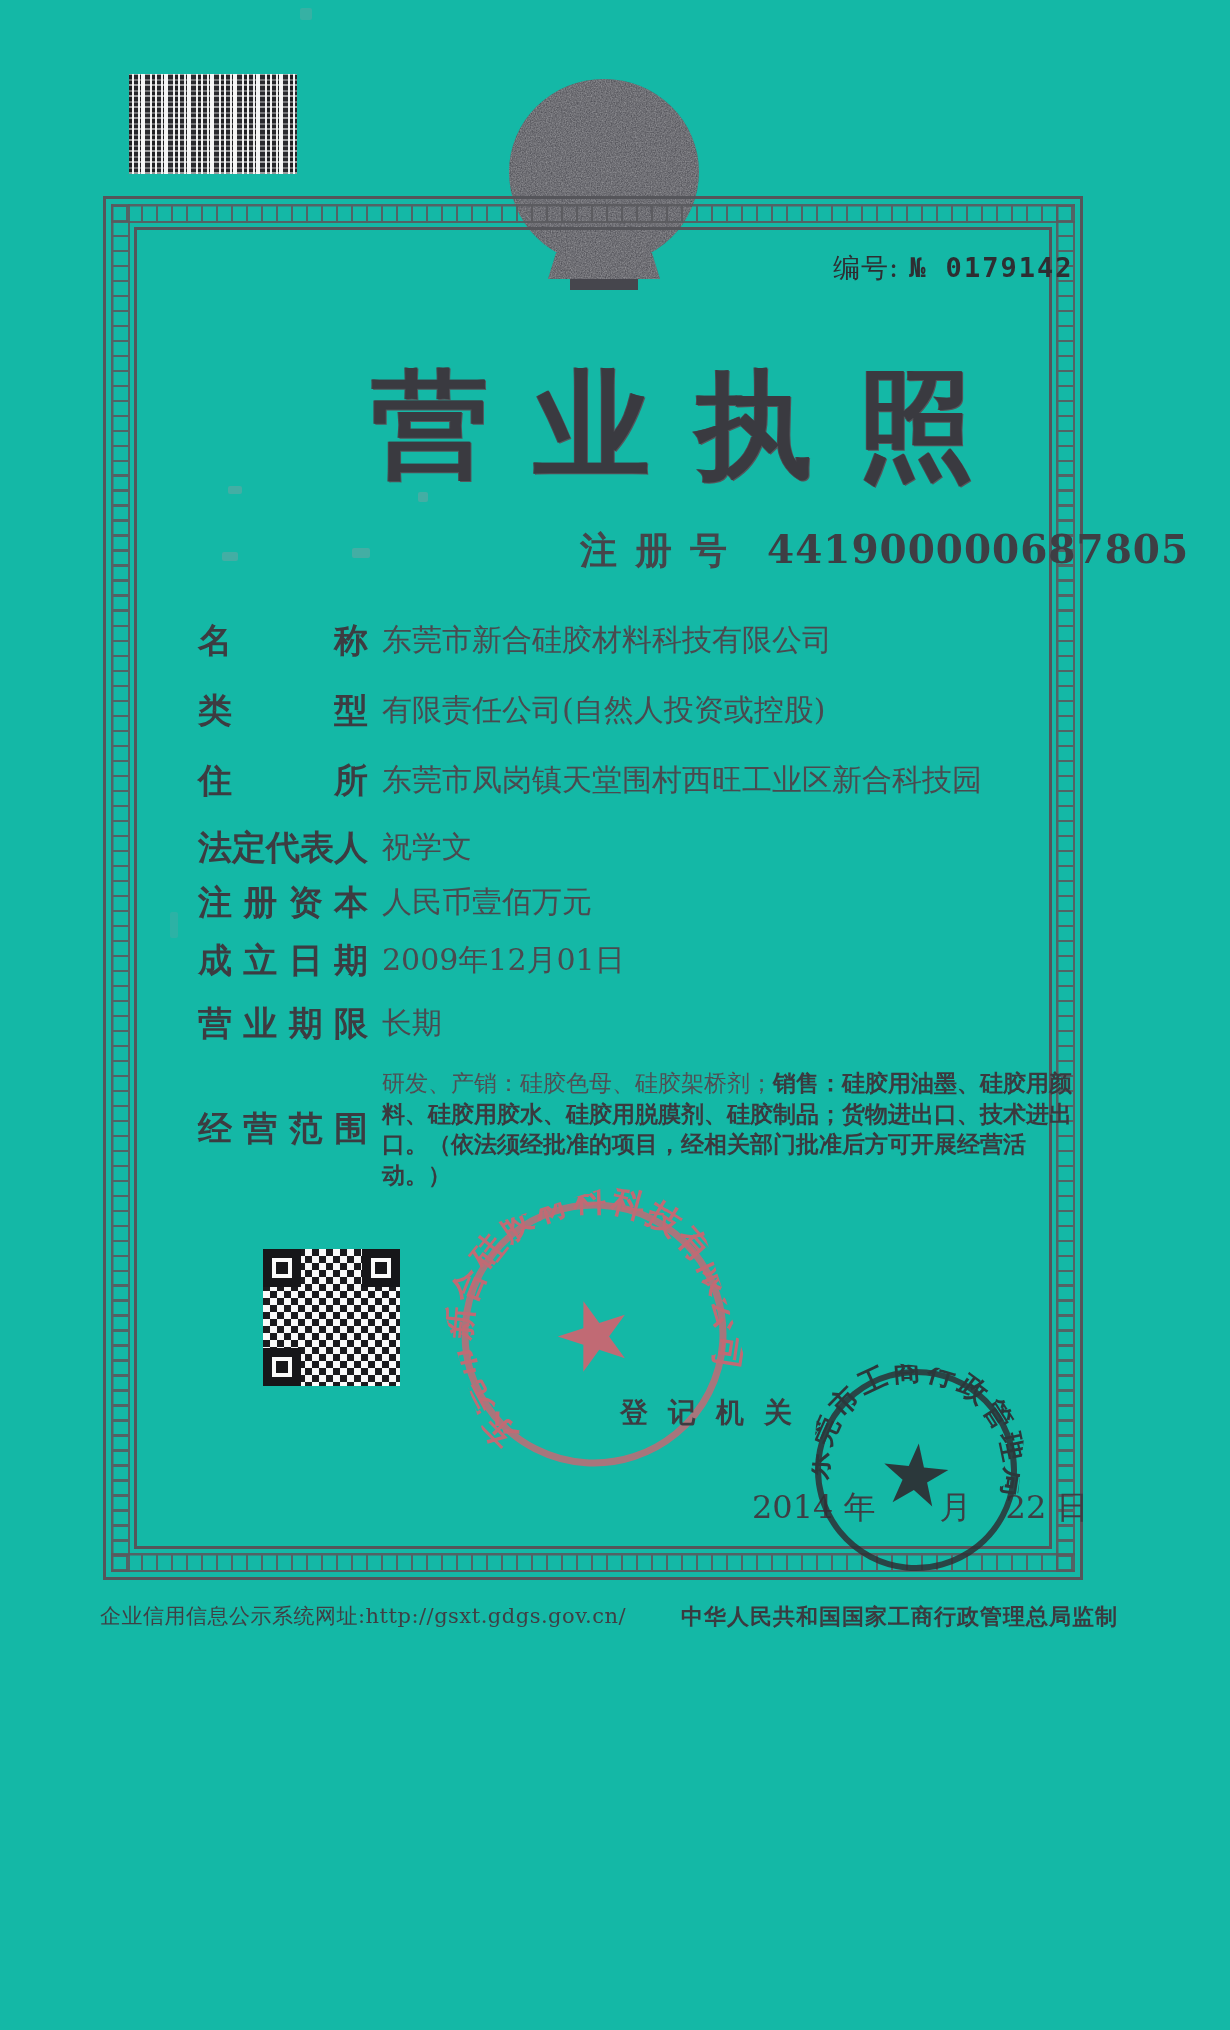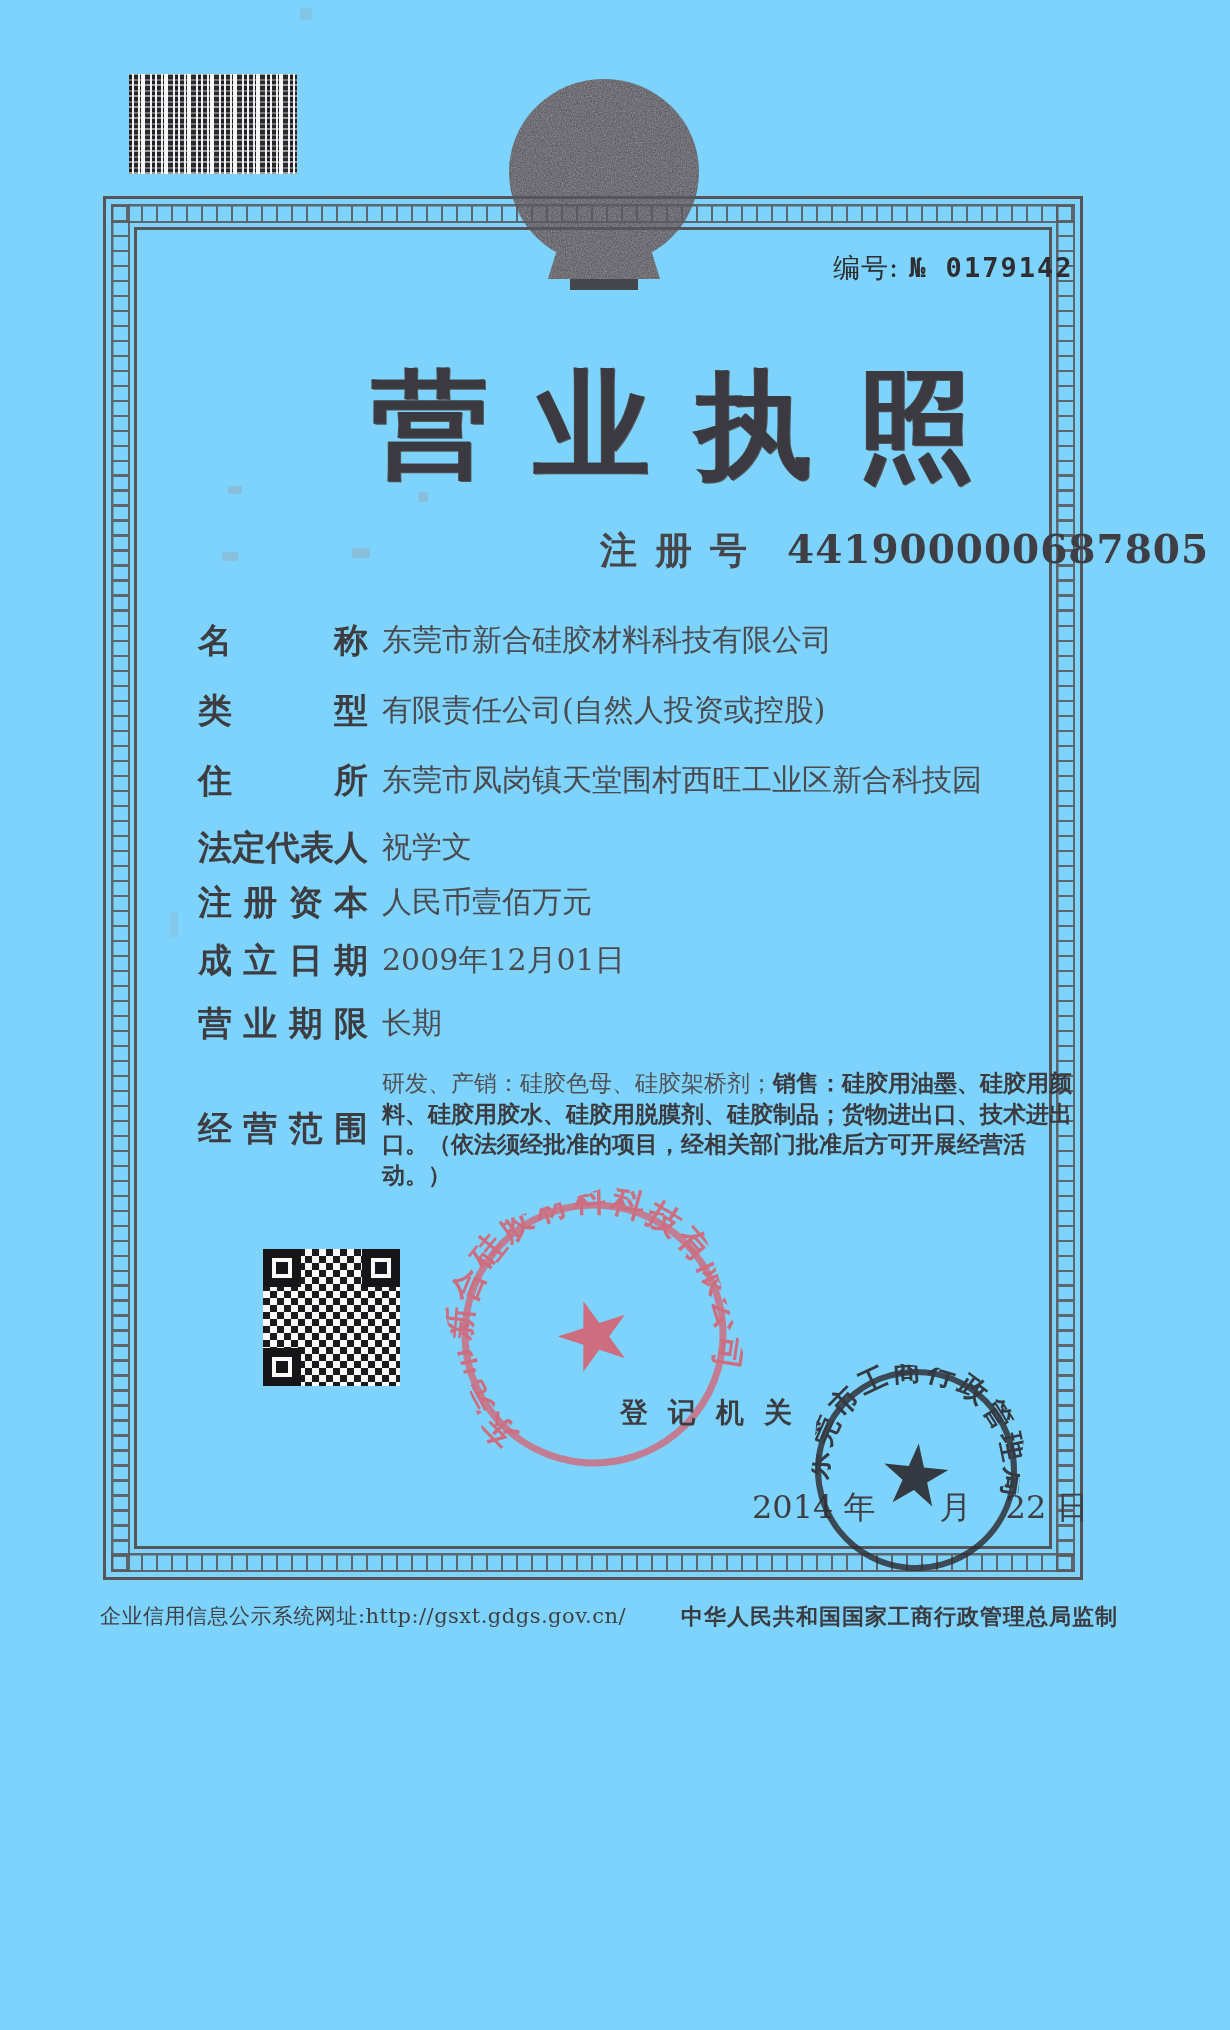--- a/index.html
+++ b/index.html
@@ -1,17 +1,17 @@
 <!DOCTYPE html>
 <html><head>
 <meta charset="utf-8">
 <style>
   * { margin:0; padding:0; box-sizing:border-box; }
   body { width:1230px; height:2030px; background:#ffffff; font-family:"DejaVu Sans", sans-serif; }
-  #page { position:relative; width:1230px; height:2030px; background:#7dd3fc; overflow:hidden; color:#3d3d3d; }
+  #page { position:relative; width:1230px; height:2030px; background:#14b8a6; overflow:hidden; color:#3d3d3d; }
 
   
   .barcode { position:absolute; left:129px; top:74px; width:168px; height:100px;
     background: repeating-linear-gradient(90deg,#1f1f22 0 3px,#f2f2f2 3px 5px,#26262a 5px 9px,#ededed 9px 11px,#1c1c1f 11px 12px,#f5f5f5 12px 16px,#2a2a2e 16px 21px,#efefef 21px 23px);
   }
   .barcode::after { content:''; position:absolute; inset:0;
     background: repeating-linear-gradient(0deg, rgba(252,252,252,.55) 0 2px, transparent 2px 5px, rgba(250,250,250,.35) 5px 7px, transparent 7px 11px);
   }
 
   
@@ -34,21 +34,21 @@
   
   .serial { position:absolute; left:833px; top:250px; font-family:"DejaVu Serif",serif; font-size:27px; color:#2e2e32; letter-spacing:1px; }
   .serial .no { font-weight:bold; font-family:"DejaVu Sans Mono",monospace; margin-left:10px; letter-spacing:2px; }
 
   
   .title { position:absolute; left:103px; top:348px; width:1140px; text-align:center;
     font-size:116px; font-weight:bold; letter-spacing:46px; text-indent:46px; color:#3a3a40;
     text-shadow: 1px 1px 0 #55555a, -1px 0 0 #4a4a50; font-family:"DejaVu Sans",sans-serif; }
 
   
-  .regline { position:absolute; left:600px; top:526px; display:flex; align-items:baseline;justify-content:center; }
+  .regline { position:absolute; left:580px; top:526px; display:flex; align-items:baseline;justify-content:center; }
   .regline .rlbl { font-family:"DejaVu Serif",serif; font-weight:600; font-size:37px; letter-spacing:18px; color:#45454a; }
   .regline .rno { font-family:"DejaVu Serif",serif; font-size:39px; color:#3e3e44; margin-left:22px; letter-spacing:1px;font-weight:bold; }
 
   
   .row { position:absolute; left:198px; display:flex; align-items:center; }
   .lbl { width:170px; flex:0 0 170px; text-align:justify; text-align-last:justify;
     font-family:"DejaVu Serif",serif; font-weight:600; font-size:34px; color:#3c3c41; line-height:1.1; }
   .val { margin-left:14px; font-family:"DejaVu Serif",serif; font-size:30px; color:#4a4a4f; line-height:1.15; white-space:nowrap; }
   .r1{top:622px}.r2{top:692px}.r3{top:762px}.r4{top:829px}.r5{top:884px}.r6{top:942px}.r7{top:1005px}.r8{top:1068px}
   .scope { margin-left:14px; width:706px; font-family:"DejaVu Serif",serif; font-size:23px; line-height:1.33; color:#4f4f54; white-space:normal; }

